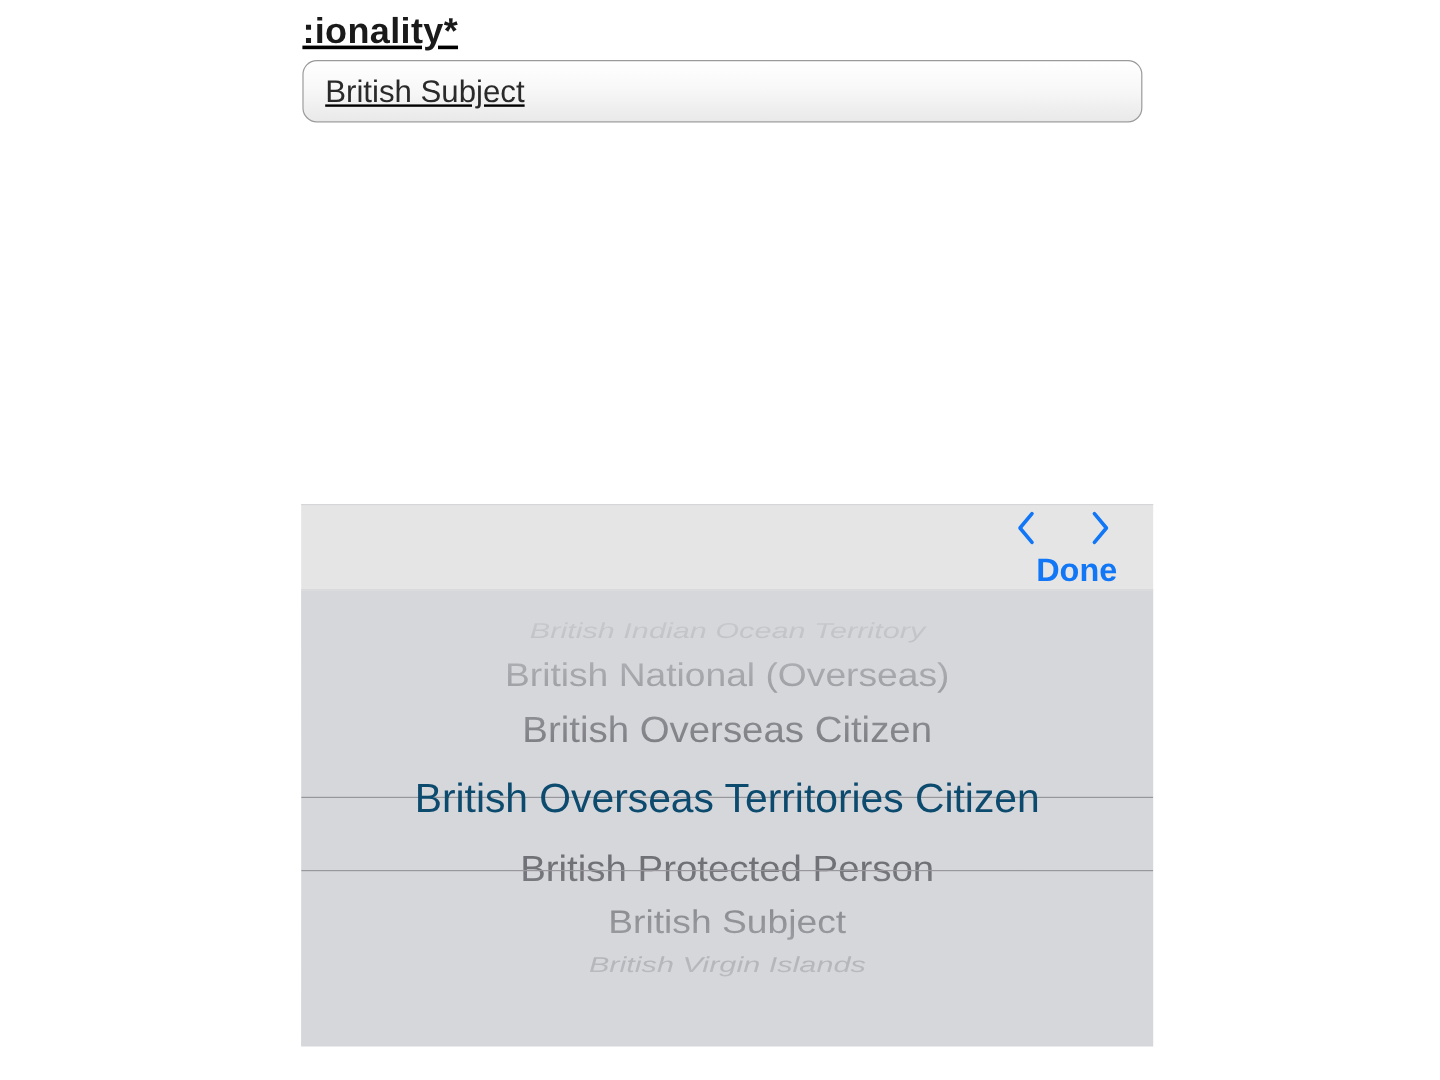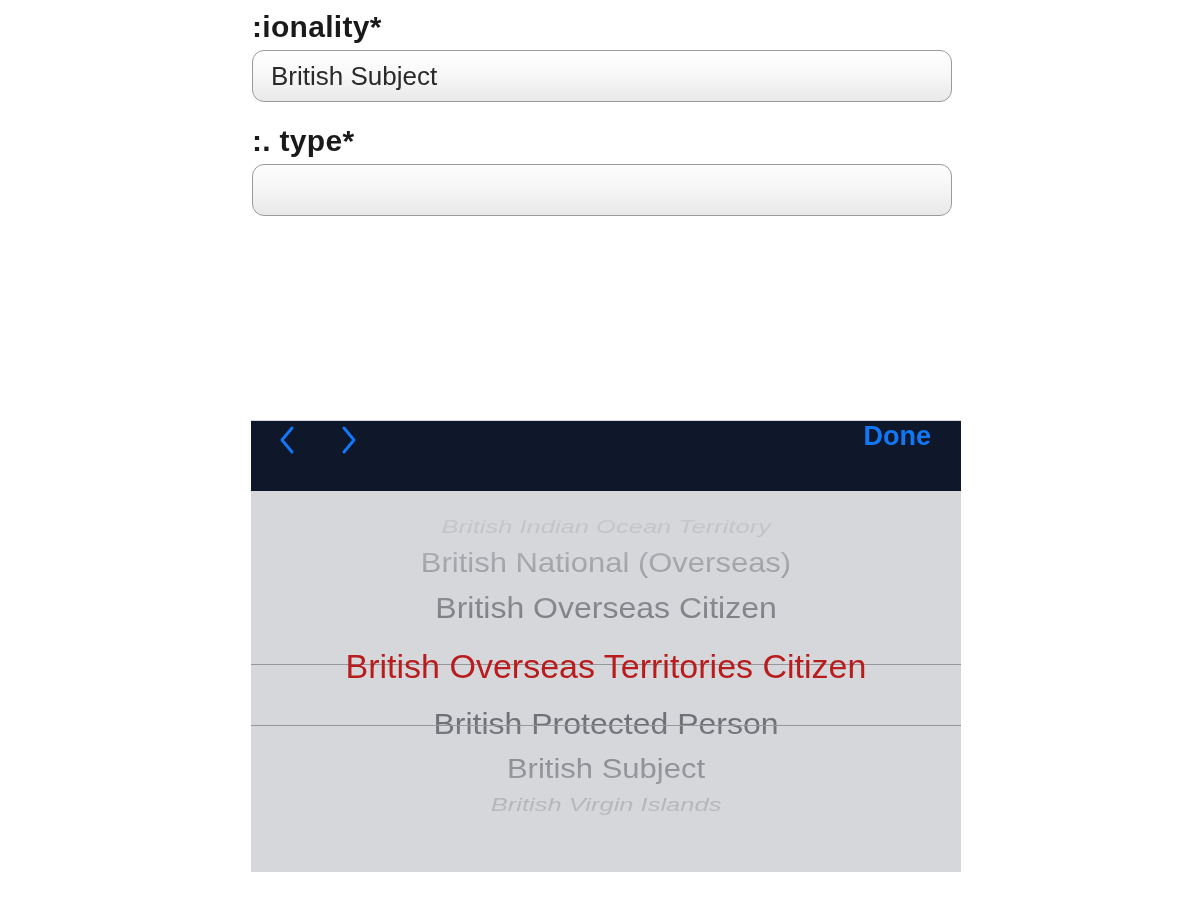--- a/index.html
+++ b/index.html
@@ -15,21 +15,22 @@
       overflow: hidden;
       position: relative;
     }
     .form-container {
       position: absolute;
       left: 252px;
       top: 10px;
       width: 700px;
     }
     .form-group {
-      margin-bottom: 22px;
+      margin-bottom: 11px;
+      text-decoration: underline;
     }
     .form-label {
       font-size: 30px;
       font-weight: bold;
       color: #1a1a1a;
       margin-bottom: 6px;
       display: block;
       letter-spacing: 0.3px;
     }
     .form-select {
@@ -51,27 +52,28 @@
     }
     
     .picker-wrapper {
       position: absolute;
       left: 251px;
       top: 420px;
       width: 710px;
     }
     .picker-toolbar {
       height: 72px;
-      background: #0f172a;
+      background: #e5e5e5;
       border-top: 1px solid #d6d6d8;
       border-bottom: 1px solid #d6d6d8;
       display: flex;
-      align-items: flex-start;
+      align-items: flex-end;
       justify-content: space-between;
       padding: 0 30px 0 22px;
+      flex-direction: column;
     }
     .picker-nav {
       display: flex;
       gap: 34px;
       align-items: center;
     }
     .picker-chevron {
       width: 28px;
       height: 38px;
       cursor: pointer;
@@ -163,43 +165,37 @@
       line-height: 42px;
     }
     .picker-item.near {
       color: #707176;
       font-size: 32px;
       transform: scaleY(0.95);
       height: 48px;
       line-height: 48px;
     }
     .picker-item.selected {
-      color: #b91c1c;
+      color: #0c4a6e;
       font-size: 34px;
       font-weight: 400;
       height: 68px;
       line-height: 68px;
       position: relative;
       z-index: 3;
     }
   </style>
 </head>
 <body>
 
 <div class="form-container">
   <div class="form-group">
     <label class="form-label">:ionality*</label>
     <div class="form-select">
       <span>British Subject</span>
-    </div>
-  </div>
-  <div class="form-group">
-    <label class="form-label">:. type*</label>
-    <div class="form-select empty">
-      <span></span>
     </div>
   </div>
 </div>
 
 <div class="picker-wrapper">
   <div class="picker-toolbar">
     <div class="picker-nav">
       <div class="picker-chevron">
         <svg viewBox="0 0 18 30">
           <polyline points="14,3 4,15 14,27"></polyline>

